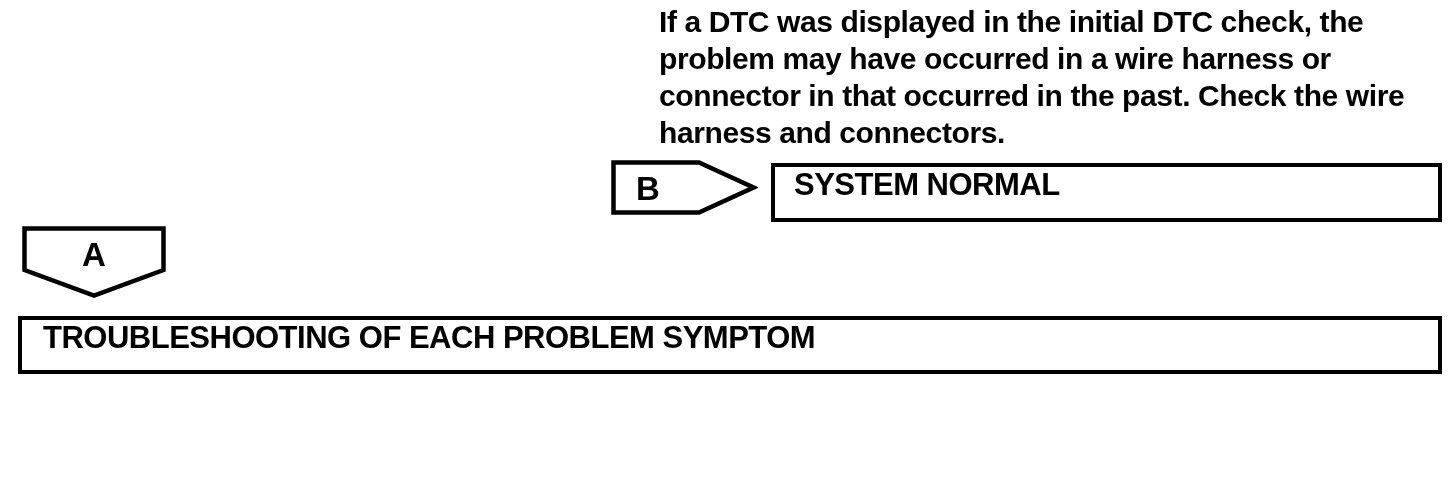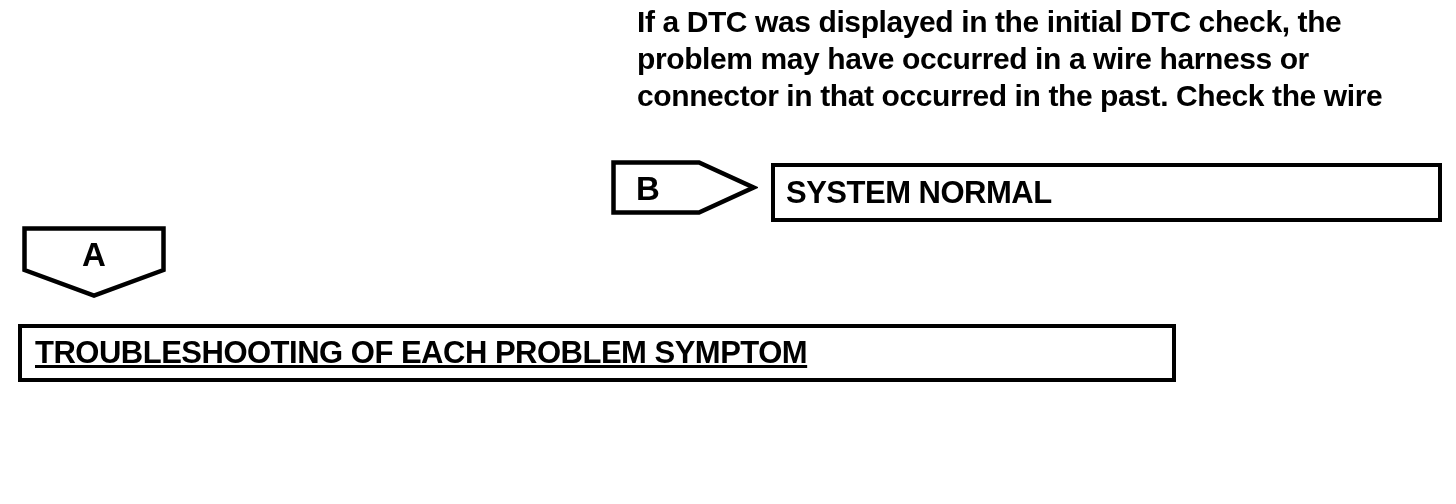--- a/index.html
+++ b/index.html
@@ -17,34 +17,35 @@
   }
   .abs { position: absolute; }
 
   
   .note {
     font-size: 30px;
     line-height: 37px;
     letter-spacing: -0.4px;
     white-space: nowrap;
   }
-  .note-bold { font-weight: bold; }
+  .note-bold { font-weight: bold; margin-left: 22px; }
 
   
   .flowbox {
     position: absolute;
     box-sizing: border-box;
     border: 4px solid #000000;
     background: #ffffff;
     display: flex;
-    align-items: center;
+    align-items: flex-start;
     font-weight: bold;
     font-size: 31px;
     letter-spacing: -0.5px;
     white-space: nowrap;
+    padding-left: 8px;
   }
   .flowbox .boxlabel { padding-left: 11px; }
   .flowbox.wide .boxlabel { padding-left: 13px; }
 
   
   .connector-letter {
     position: absolute;
     font-weight: bold;
     font-size: 33px;
     line-height: 33px;
@@ -53,38 +54,39 @@
   }
   svg { display: block; }
 </style>
 </head>
 <body>
 
 <div class="abs note note-bold" style="left:637px; top:3px;">
   <div>If a DTC was displayed in the initial DTC check, the</div>
   <div>problem may have occurred in a wire harness or</div>
   <div>connector in that occurred in the past. Check the wire</div>
+  <div>harness and connectors.</div>
 </div>
 
 <div class="abs" style="left:611px; top:160px;">
   <svg width="147" height="57" viewBox="0 0 147 57">
     <polygon points="2.5,2.5 88,2.5 142.5,27.5 88,52.5 2.5,52.5" fill="#ffffff" stroke="#000000" stroke-width="4.5" stroke-linejoin="miter"></polygon>
   </svg>
 </div>
 <span class="connector-letter" style="left:628px; top:172px;">B</span>
 
 <div class="flowbox" style="left:771px; top:163px; width:671px; height:59px;">
   <span class="boxlabel">SYSTEM NORMAL</span>
 </div>
 
 <div class="abs" style="left:22px; top:226px;">
   <svg width="144" height="72" viewBox="0 0 144 72">
     <polygon points="2.5,2.5 141.5,2.5 141.5,44 72,69.5 2.5,44" fill="#ffffff" stroke="#000000" stroke-width="4.5" stroke-linejoin="miter"></polygon>
   </svg>
 </div>
 <span class="connector-letter" style="left:74px; top:238px;">A</span>
 
-<div class="flowbox wide" style="left:18px; top:324px; width:1158px; height:58px;text-decoration:underline;">
+<div class="flowbox wide" style="left:18px; top:316px; width:1424px; height:58px;">
   <span class="boxlabel">TROUBLESHOOTING OF EACH PROBLEM SYMPTOM</span>
 </div>
 
 <div class="abs note" style="left:608px; top:394px;">
 </div>
 
 </body></html>

